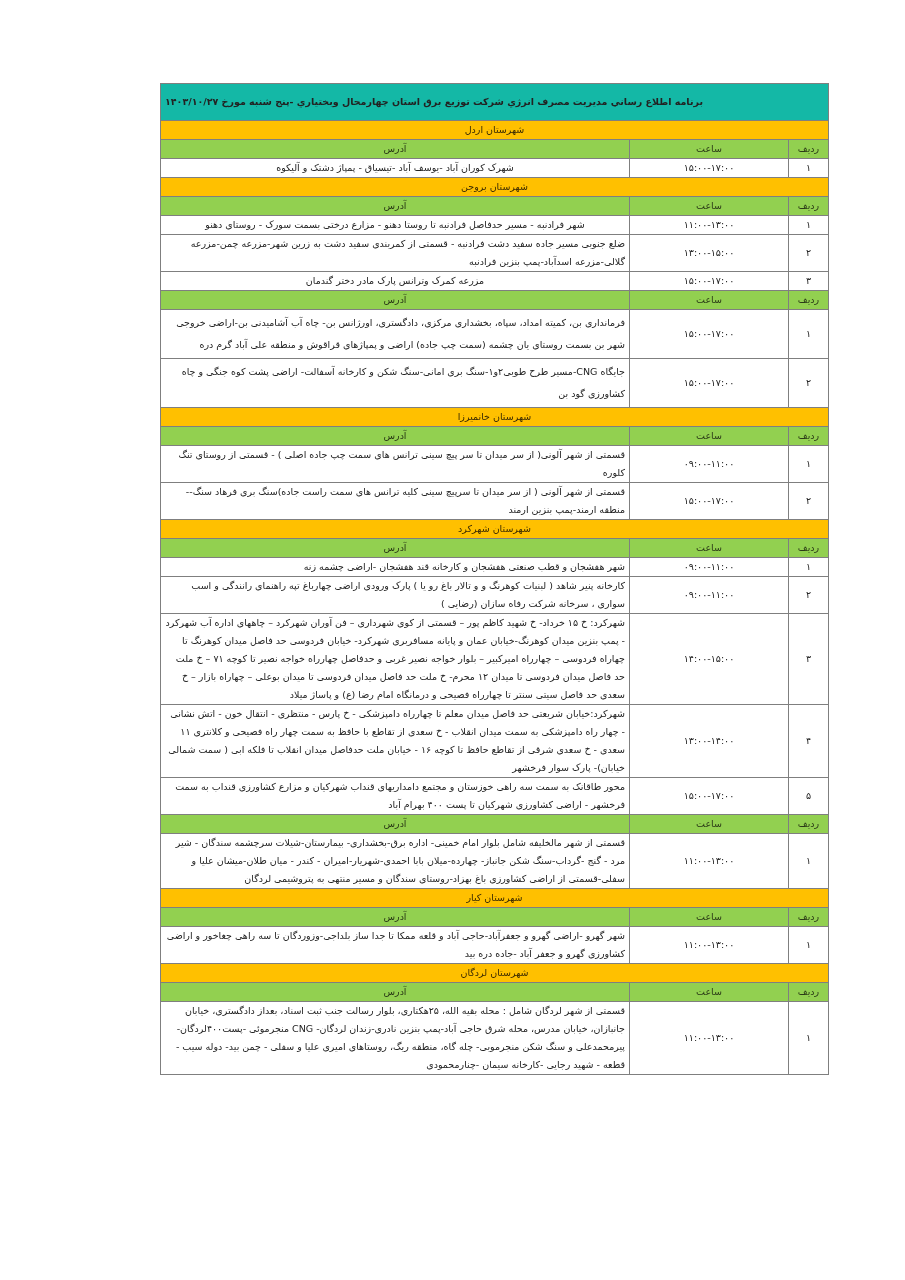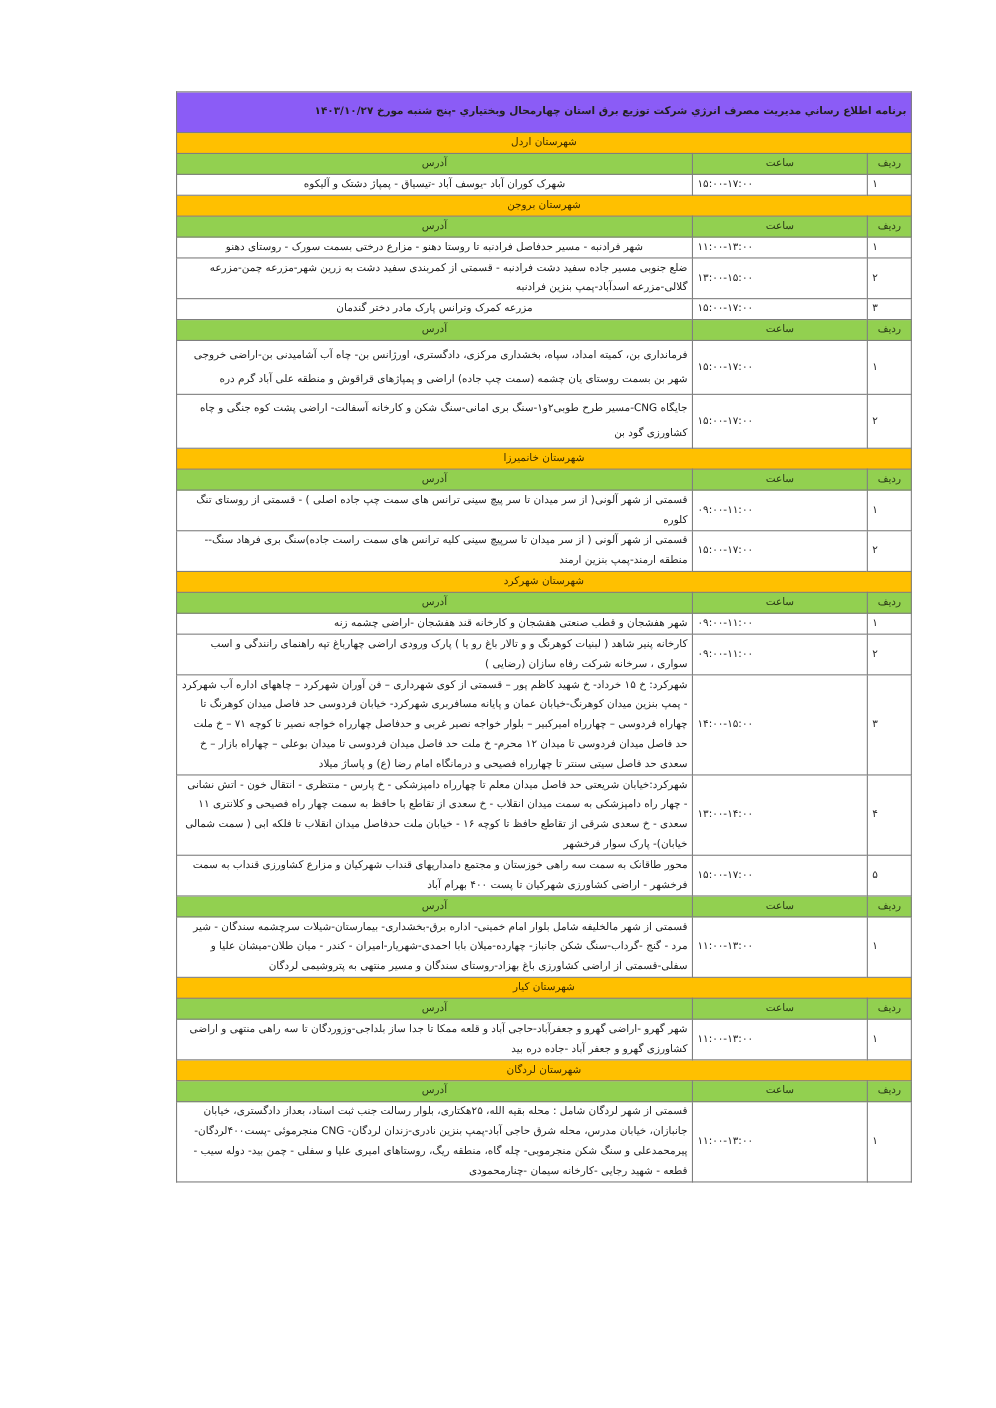--- a/index.html
+++ b/index.html
@@ -33,45 +33,45 @@
     vertical-align: middle;
     font-size: 9.5px;
     line-height: 18px;
   }
   col.c-radif { width: 40px; }
   col.c-time { width: 159px; }
   col.c-addr { width: 469px; }
 
   .title-cell {
     height: 36px;
-    text-align: right;
+    text-align: left;
     font-weight: bold;
     font-size: 10.5px;
-    background: #8b5cf6;
+    background: #14b8a6;
     border: 1px solid #7f7f7f;
     border-bottom: 1px solid #7f7f7f;
   }
   .county-cell {
     background: #FFC000;
     text-align: center;
     height: 17px;
     line-height: 17px;
     font-size: 9.5px;
     color: #3a2a00;
   }
   .hdr-cell {
     background: #92D050;
     text-align: center;
     height: 17px;
     line-height: 17px;
     font-size: 9.5px;
     color: #2b3a17;
   }
   .radif-cell, .time-cell {
-    text-align: left;
+    text-align: center;
   }
   .time-cell {
     direction: ltr;
     letter-spacing: 0.3px;
   }
   .addr-cell {
     padding-right: 4px;
     padding-left: 6px;
   }
   .addr-cell.centered {
@@ -208,21 +208,21 @@
           <td colspan="3" class="county-cell">شهرستان کیار</td>
         </tr>
         <tr>
           <td class="hdr-cell">ردیف</td>
           <td class="hdr-cell">ساعت</td>
           <td class="hdr-cell">آدرس</td>
         </tr>
         <tr>
           <td class="radif-cell">۱</td>
           <td class="time-cell">۱۱:۰۰-۱۳:۰۰</td>
-          <td class="addr-cell">شهر گهرو -اراضی گهرو و جعفرآباد-حاجی آباد و قلعه ممکا تا جدا ساز بلداجی-وزوردگان تا سه راهی منتهی و اراضی کشاورزی گهرو و جعفر آباد -جاده دره بید</td>
+          <td class="addr-cell">شهر گهرو -اراضی گهرو و جعفرآباد-حاجی آباد و قلعه ممکا تا جدا ساز بلداجی-وزوردگان تا سه راهی چغاخور و اراضی کشاورزی گهرو و جعفر آباد -جاده دره بید</td>
         </tr>
         <tr>
           <td colspan="3" class="county-cell">شهرستان لردگان</td>
         </tr>
         <tr>
           <td class="hdr-cell">ردیف</td>
           <td class="hdr-cell">ساعت</td>
           <td class="hdr-cell">آدرس</td>
         </tr>
         <tr>

